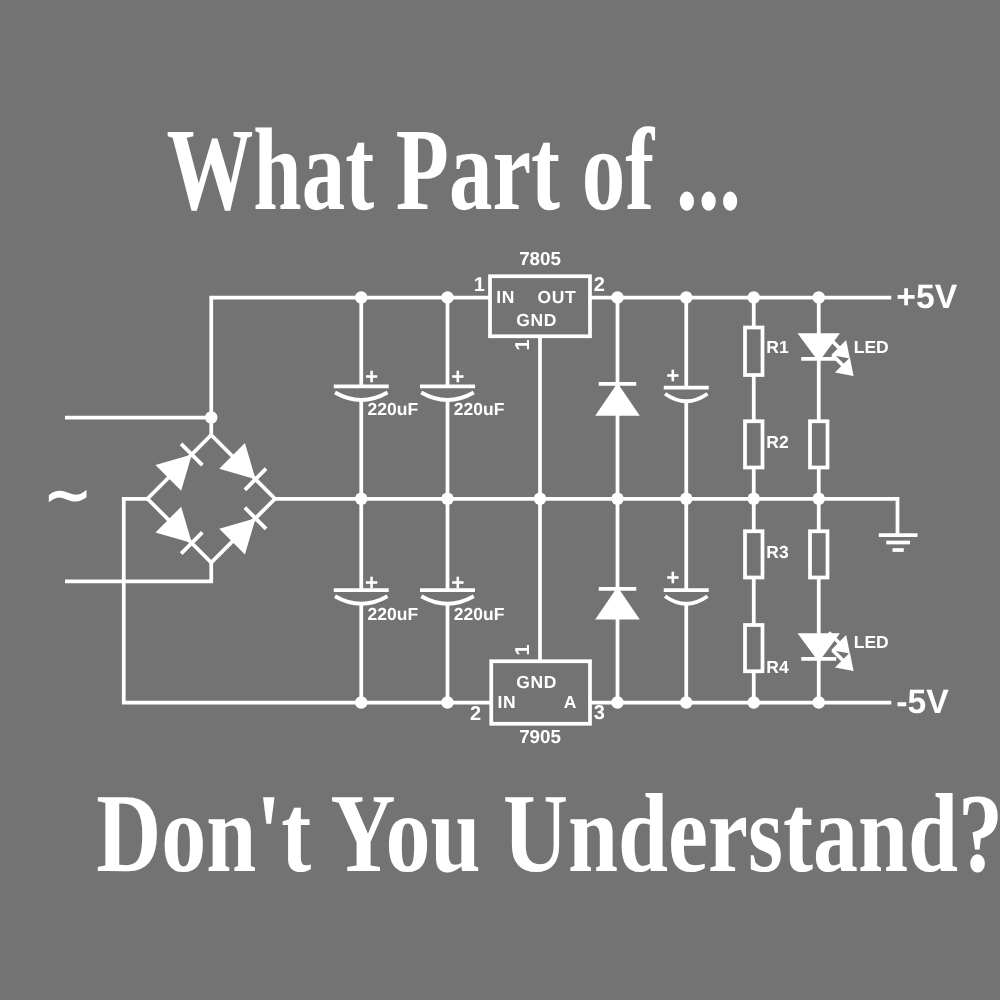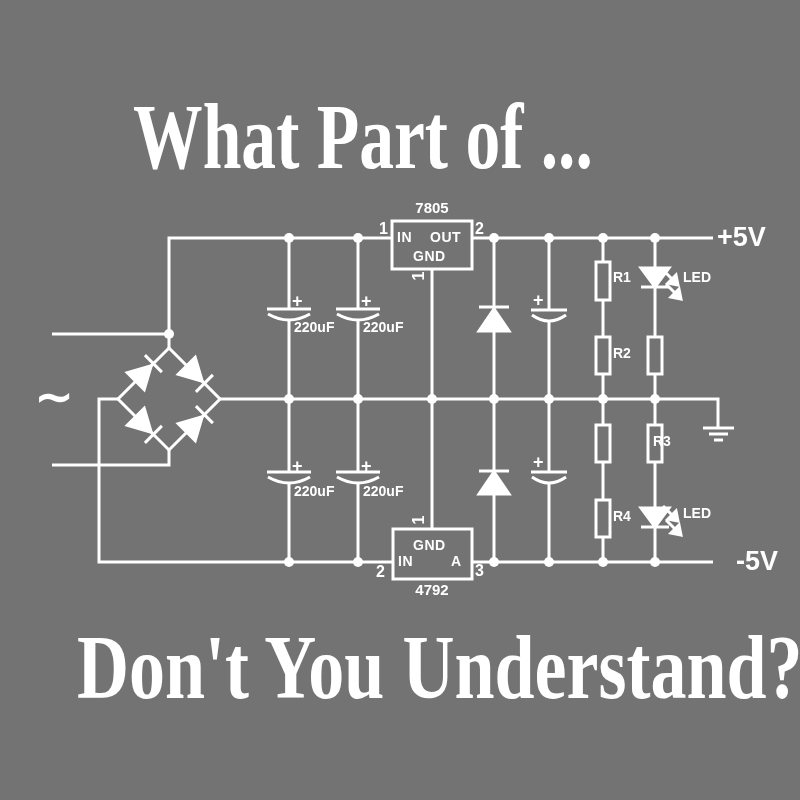--- a/index.html
+++ b/index.html
@@ -204,31 +204,31 @@
         <circle cx="655" cy="562" r="5"></circle>
     </g>
   </svg>
 
   <div class="title title-top">What Part of ...</div>
   <div class="title title-bottom">Don't You Understand?</div>
 
   <span class="lbl acsym" style="left:34px;top:372px;">∼</span>
 
   <span class="lbl railtxt" style="left:717px;top:224px;">+5V</span>
-  <span class="lbl railtxt" style="left:717px;top:548px;margin-left:19px;">-5V</span>
+  <span class="lbl railtxt" style="left:717px;top:548px;">-5V</span>
 
   <span class="lbl parttxt" style="left:392px;top:200px;">7805</span>
   <span class="lbl pin" style="left:379px;top:221px;">1</span>
   <span class="lbl pin" style="left:475px;top:221px;">2</span>
   <span class="lbl regtxt" style="left:397px;top:230px;">IN</span>
   <span class="lbl regtxt" style="left:430px;top:230px;">OUT</span>
   <span class="lbl regtxt" style="left:413px;top:249px;">GND</span>
   <span class="lbl pin rot90" style="left:415px;top:268px;">1</span>
 
-  <span class="lbl parttxt" style="left:392px;top:582px;">4792</span>
+  <span class="lbl parttxt" style="left:392px;top:582px;">7905</span>
   <span class="lbl pin rot90" style="left:415px;top:512px;">1</span>
   <span class="lbl regtxt" style="left:413px;top:538px;">GND</span>
   <span class="lbl regtxt" style="left:398px;top:554px;">IN</span>
   <span class="lbl regtxt" style="left:451px;top:554px;">A</span>
   <span class="lbl pin" style="left:376px;top:564px;">2</span>
   <span class="lbl pin" style="left:475px;top:563px;">3</span>
 
   <span class="lbl plus" style="left:292px;top:292px;">+</span>
   <span class="lbl plus" style="left:361px;top:292px;">+</span>
   <span class="lbl plus" style="left:533px;top:291px;">+</span>
@@ -236,19 +236,19 @@
   <span class="lbl plus" style="left:361px;top:457px;">+</span>
   <span class="lbl plus" style="left:533px;top:453px;">+</span>
 
   <span class="lbl comp" style="left:294px;top:320px;">220uF</span>
   <span class="lbl comp" style="left:363px;top:320px;">220uF</span>
   <span class="lbl comp" style="left:294px;top:484px;">220uF</span>
   <span class="lbl comp" style="left:363px;top:484px;">220uF</span>
 
   <span class="lbl comp" style="left:613px;top:270px;">R1</span>
   <span class="lbl comp" style="left:613px;top:346px;text-align:right;">R2</span>
-  <span class="lbl comp" style="left:613px;top:434px;margin-left:40px;">R3</span>
-  <span class="lbl comp" style="left:613px;top:509px;">R4</span>
+  <span class="lbl comp" style="left:613px;top:434px;">R3</span>
+  <span class="lbl comp" style="left:613px;top:526px;">R4</span>
 
   <span class="lbl comp" style="left:683px;top:270px;">LED</span>
   <span class="lbl comp" style="left:683px;top:506px;">LED</span>
 
 </div>
 
 </body></html>

